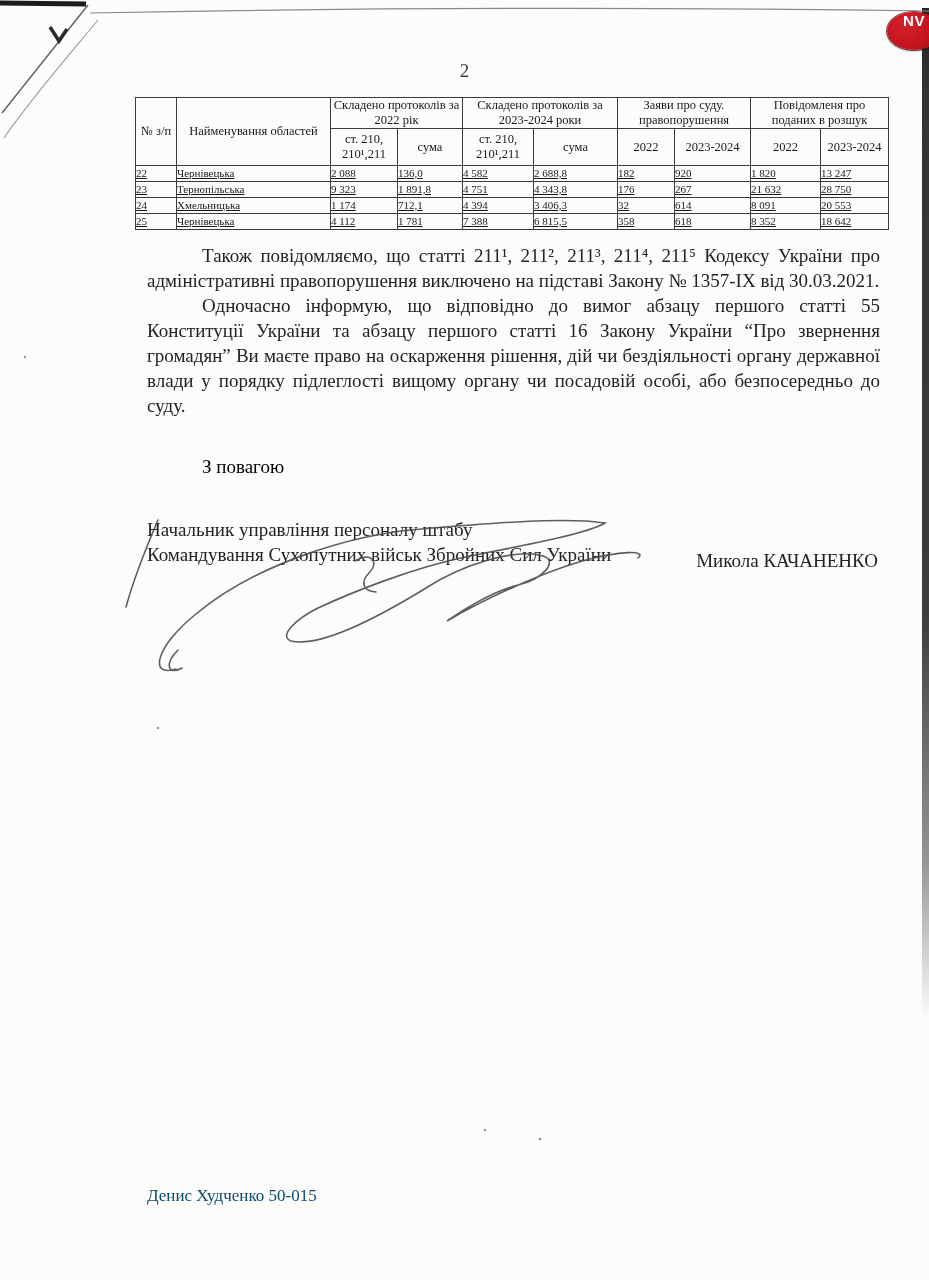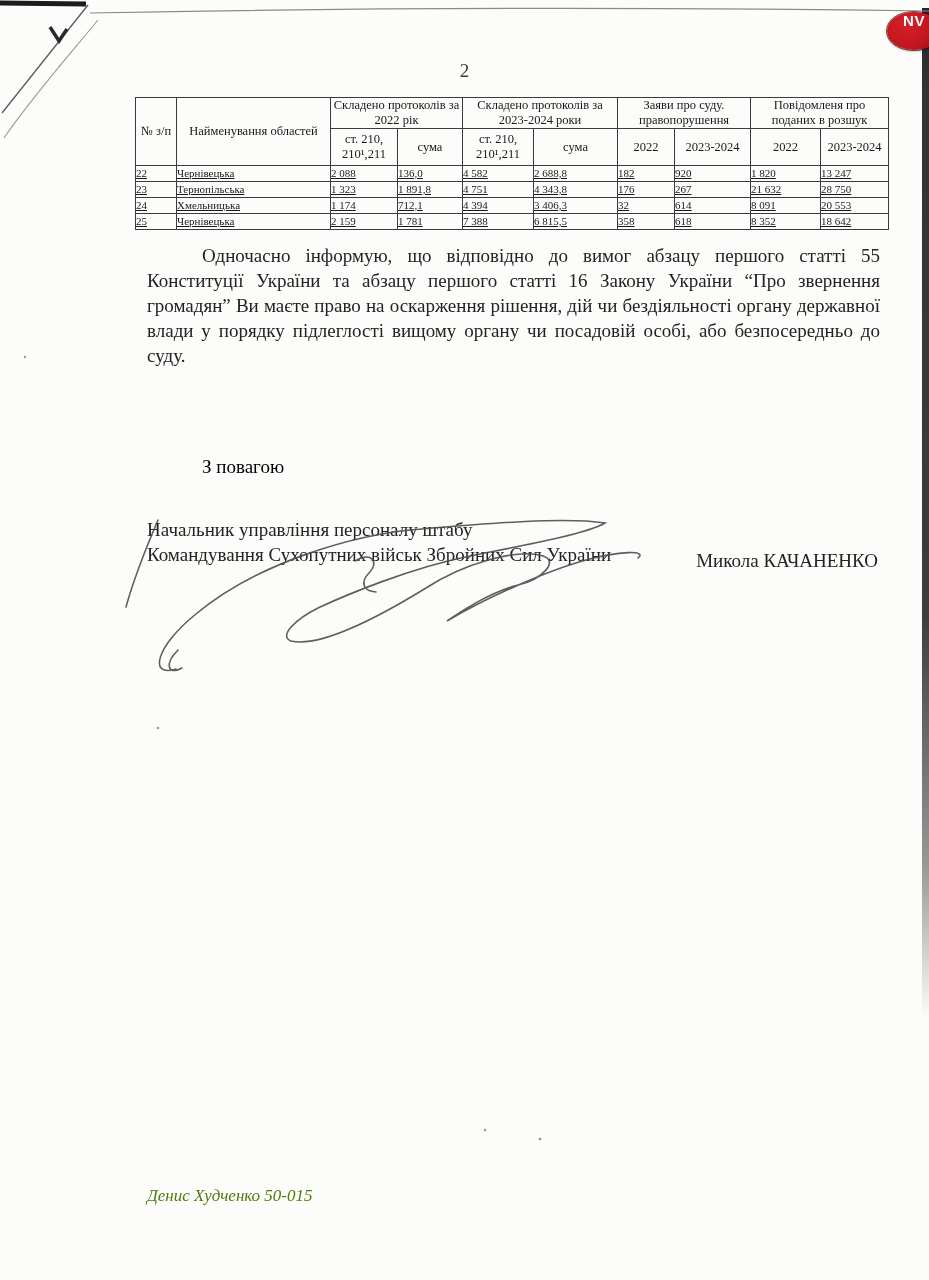--- a/index.html
+++ b/index.html
@@ -47,21 +47,21 @@
   
   .body-text{
     position:absolute;left:147px;top:243px;width:733px;
     font-size:19px;line-height:25px;text-align:justify;color:#232323;
   }
   .body-text p{margin:0;text-indent:55px;}
   .closing{position:absolute;left:202px;top:456px;font-size:19px;color:#000000;}
   .sig-title{position:absolute;left:147px;top:517px;font-size:19px;line-height:25px;color:#232323;}
   .sig-name{position:absolute;right:51px;top:550px;font-size:19px;color:#232323;}
   .signature-svg{position:absolute;left:0;top:0;width:929px;height:1280px;pointer-events:none;z-index:3;}
-  .footer-ref{position:absolute;left:147px;top:1186px;font-size:17px;color:#4d7c0f;font-style:italic;}
+  .footer-ref{position:absolute;left:147px;top:1186px;font-size:17px;color:#0c4a6e;}
 </style>
 </head>
 <body>
 
 <div class="page">
 
   <svg class="artifact-svg" viewBox="0 0 929 1280">
     <path d="M0,3 L86,4" stroke="#1c1c1c" stroke-width="5" fill="none"></path>
     <path d="M90,13 C340,8 650,7 929,11" stroke="#8a8a8a" stroke-width="1.2" fill="none"></path>
     <path d="M88,5 L2,113" stroke="#5f5f5f" stroke-width="1.4" fill="none"></path>
@@ -121,21 +121,21 @@
       <td>4 582</td>
       <td>2 688,8</td>
       <td>182</td>
       <td>920</td>
       <td>1 820</td>
       <td>13 247</td>
     </tr>
     <tr class="dr">
       <td>23</td>
       <td>Тернопільська</td>
-      <td>1 323</td>
+      <td>9 323</td>
       <td>1 891,8</td>
       <td>4 751</td>
       <td>4 343,8</td>
       <td>176</td>
       <td>267</td>
       <td>21 632</td>
       <td>28 750</td>
     </tr>
     <tr class="dr">
       <td>24</td>
@@ -145,33 +145,34 @@
       <td>4 394</td>
       <td>3 406,3</td>
       <td>32</td>
       <td>614</td>
       <td>8 091</td>
       <td>20 553</td>
     </tr>
     <tr class="dr">
       <td>25</td>
       <td>Чернівецька</td>
-      <td>2 159</td>
+      <td>4 112</td>
       <td>1 781</td>
       <td>7 388</td>
       <td>6 815,5</td>
       <td>358</td>
       <td>618</td>
       <td>8 352</td>
       <td>18 642</td>
     </tr>
   </tbody>
     </table>
 
   <div class="body-text">
+    <p>Також повідомляємо, що статті 211¹, 211², 211³, 211⁴, 211⁵ Кодексу України про адміністративні правопорушення виключено на підставі Закону № 1357-ІХ від 30.03.2021.</p>
     <p>Одночасно інформую, що відповідно до вимог абзацу першого статті 55 Конституції України та абзацу першого статті 16 Закону України “Про звернення громадян” Ви маєте право на оскарження рішення, дій чи бездіяльності органу державної влади у порядку підлеглості вищому органу чи посадовій особі, або безпосередньо до суду.</p>
   </div>
 
   <div class="closing">З повагою</div>
 
   <div class="sig-title">
     <div>Начальник управління персоналу штабу</div>
     <div>Командування Сухопутних військ Збройних Сил України</div>
   </div>
 

